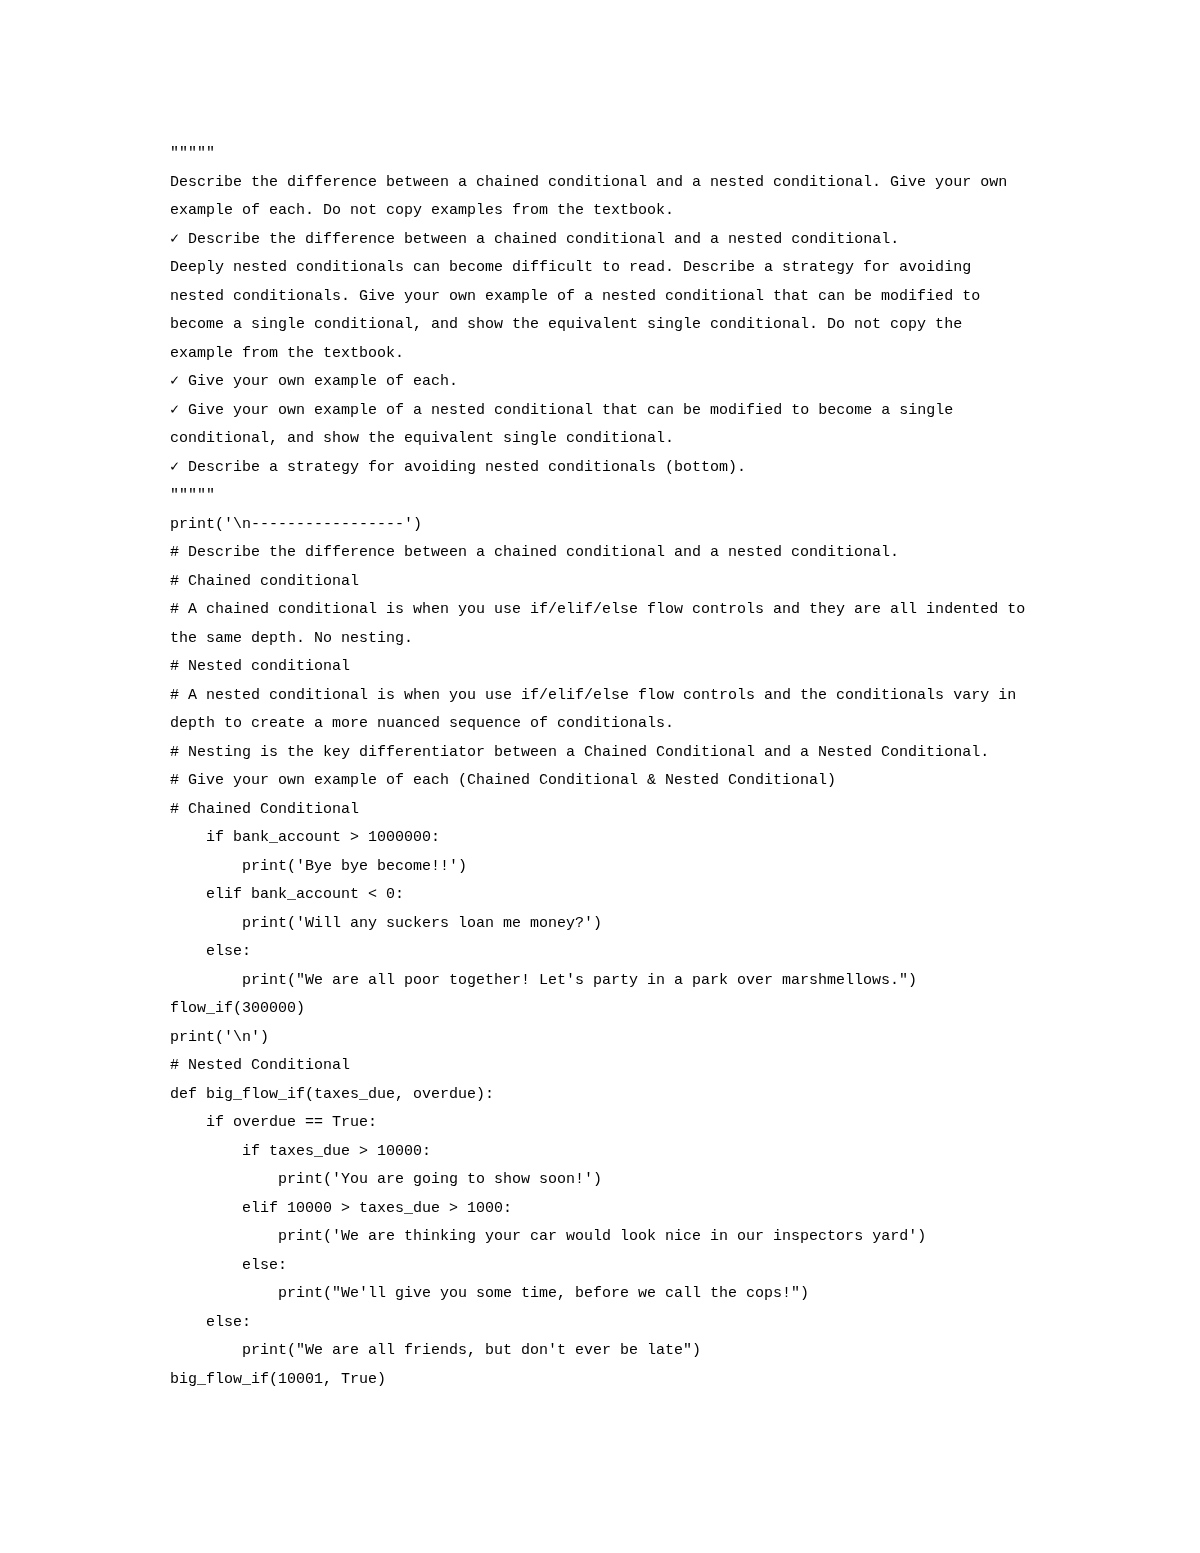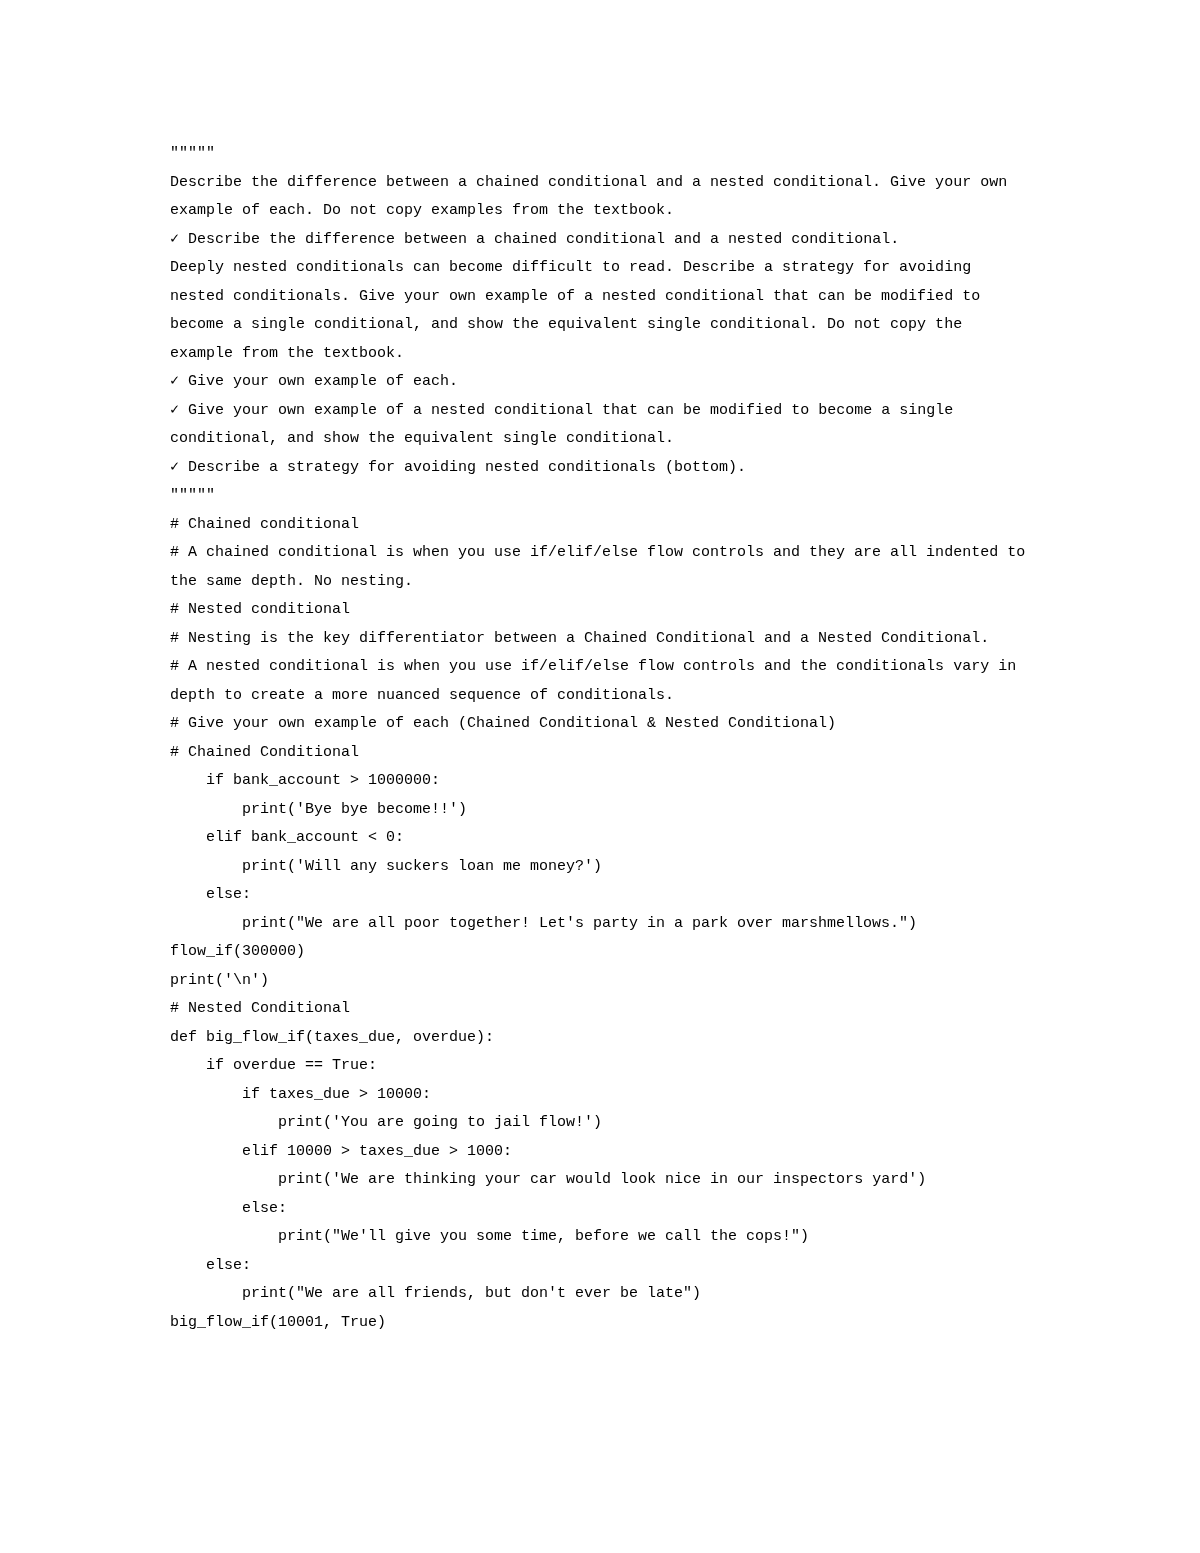--- a/index.html
+++ b/index.html
@@ -26,40 +26,42 @@
 
 <div id="code-container">
     <div class="code-line">"""""</div>
     <div class="code-line">Describe the difference between a chained conditional and a nested conditional. Give your own example of each. Do not copy examples from the textbook.</div>
     <div class="code-line">✓ Describe the difference between a chained conditional and a nested conditional.</div>
     <div class="code-line">Deeply nested conditionals can become difficult to read. Describe a strategy for avoiding nested conditionals. Give your own example of a nested conditional that can be modified to become a single conditional, and show the equivalent single conditional. Do not copy the example from the textbook.</div>
     <div class="code-line">✓ Give your own example of each.</div>
     <div class="code-line">✓ Give your own example of a nested conditional that can be modified to become a single conditional, and show the equivalent single conditional.</div>
     <div class="code-line">✓ Describe a strategy for avoiding nested conditionals (bottom).</div>
     <div class="code-line">"""""</div>
+    <div class="code-line">print('\n-----------------')</div>
+    <div class="code-line"># Describe the difference between a chained conditional and a nested conditional.</div>
     <div class="code-line"># Chained conditional</div>
     <div class="code-line"># A chained conditional is when you use if/elif/else flow controls and they are all indented to the same depth. No nesting.</div>
     <div class="code-line"># Nested conditional</div>
+    <div class="code-line"># A nested conditional is when you use if/elif/else flow controls and the conditionals vary in depth to create a more nuanced sequence of conditionals.</div>
     <div class="code-line"># Nesting is the key differentiator between a Chained Conditional and a Nested Conditional.</div>
-    <div class="code-line"># A nested conditional is when you use if/elif/else flow controls and the conditionals vary in depth to create a more nuanced sequence of conditionals.</div>
     <div class="code-line"># Give your own example of each (Chained Conditional &amp; Nested Conditional)</div>
     <div class="code-line"># Chained Conditional</div>
     <div class="code-line">    if bank_account &gt; 1000000:</div>
     <div class="code-line">        print('Bye bye become!!')</div>
     <div class="code-line">    elif bank_account &lt; 0:</div>
     <div class="code-line">        print('Will any suckers loan me money?')</div>
     <div class="code-line">    else:</div>
     <div class="code-line">        print("We are all poor together! Let's party in a park over marshmellows.")</div>
     <div class="code-line">flow_if(300000)</div>
     <div class="code-line">print('\n')</div>
     <div class="code-line"># Nested Conditional</div>
     <div class="code-line">def big_flow_if(taxes_due, overdue):</div>
     <div class="code-line">    if overdue == True:</div>
     <div class="code-line">        if taxes_due &gt; 10000:</div>
-    <div class="code-line">            print('You are going to jail flow!')</div>
+    <div class="code-line">            print('You are going to show soon!')</div>
     <div class="code-line">        elif 10000 &gt; taxes_due &gt; 1000:</div>
     <div class="code-line">            print('We are thinking your car would look nice in our inspectors yard')</div>
     <div class="code-line">        else:</div>
     <div class="code-line">            print("We'll give you some time, before we call the cops!")</div>
     <div class="code-line">    else:</div>
     <div class="code-line">        print("We are all friends, but don't ever be late")</div>
     <div class="code-line">big_flow_if(10001, True)</div>
   </div>
 
 </body></html>

